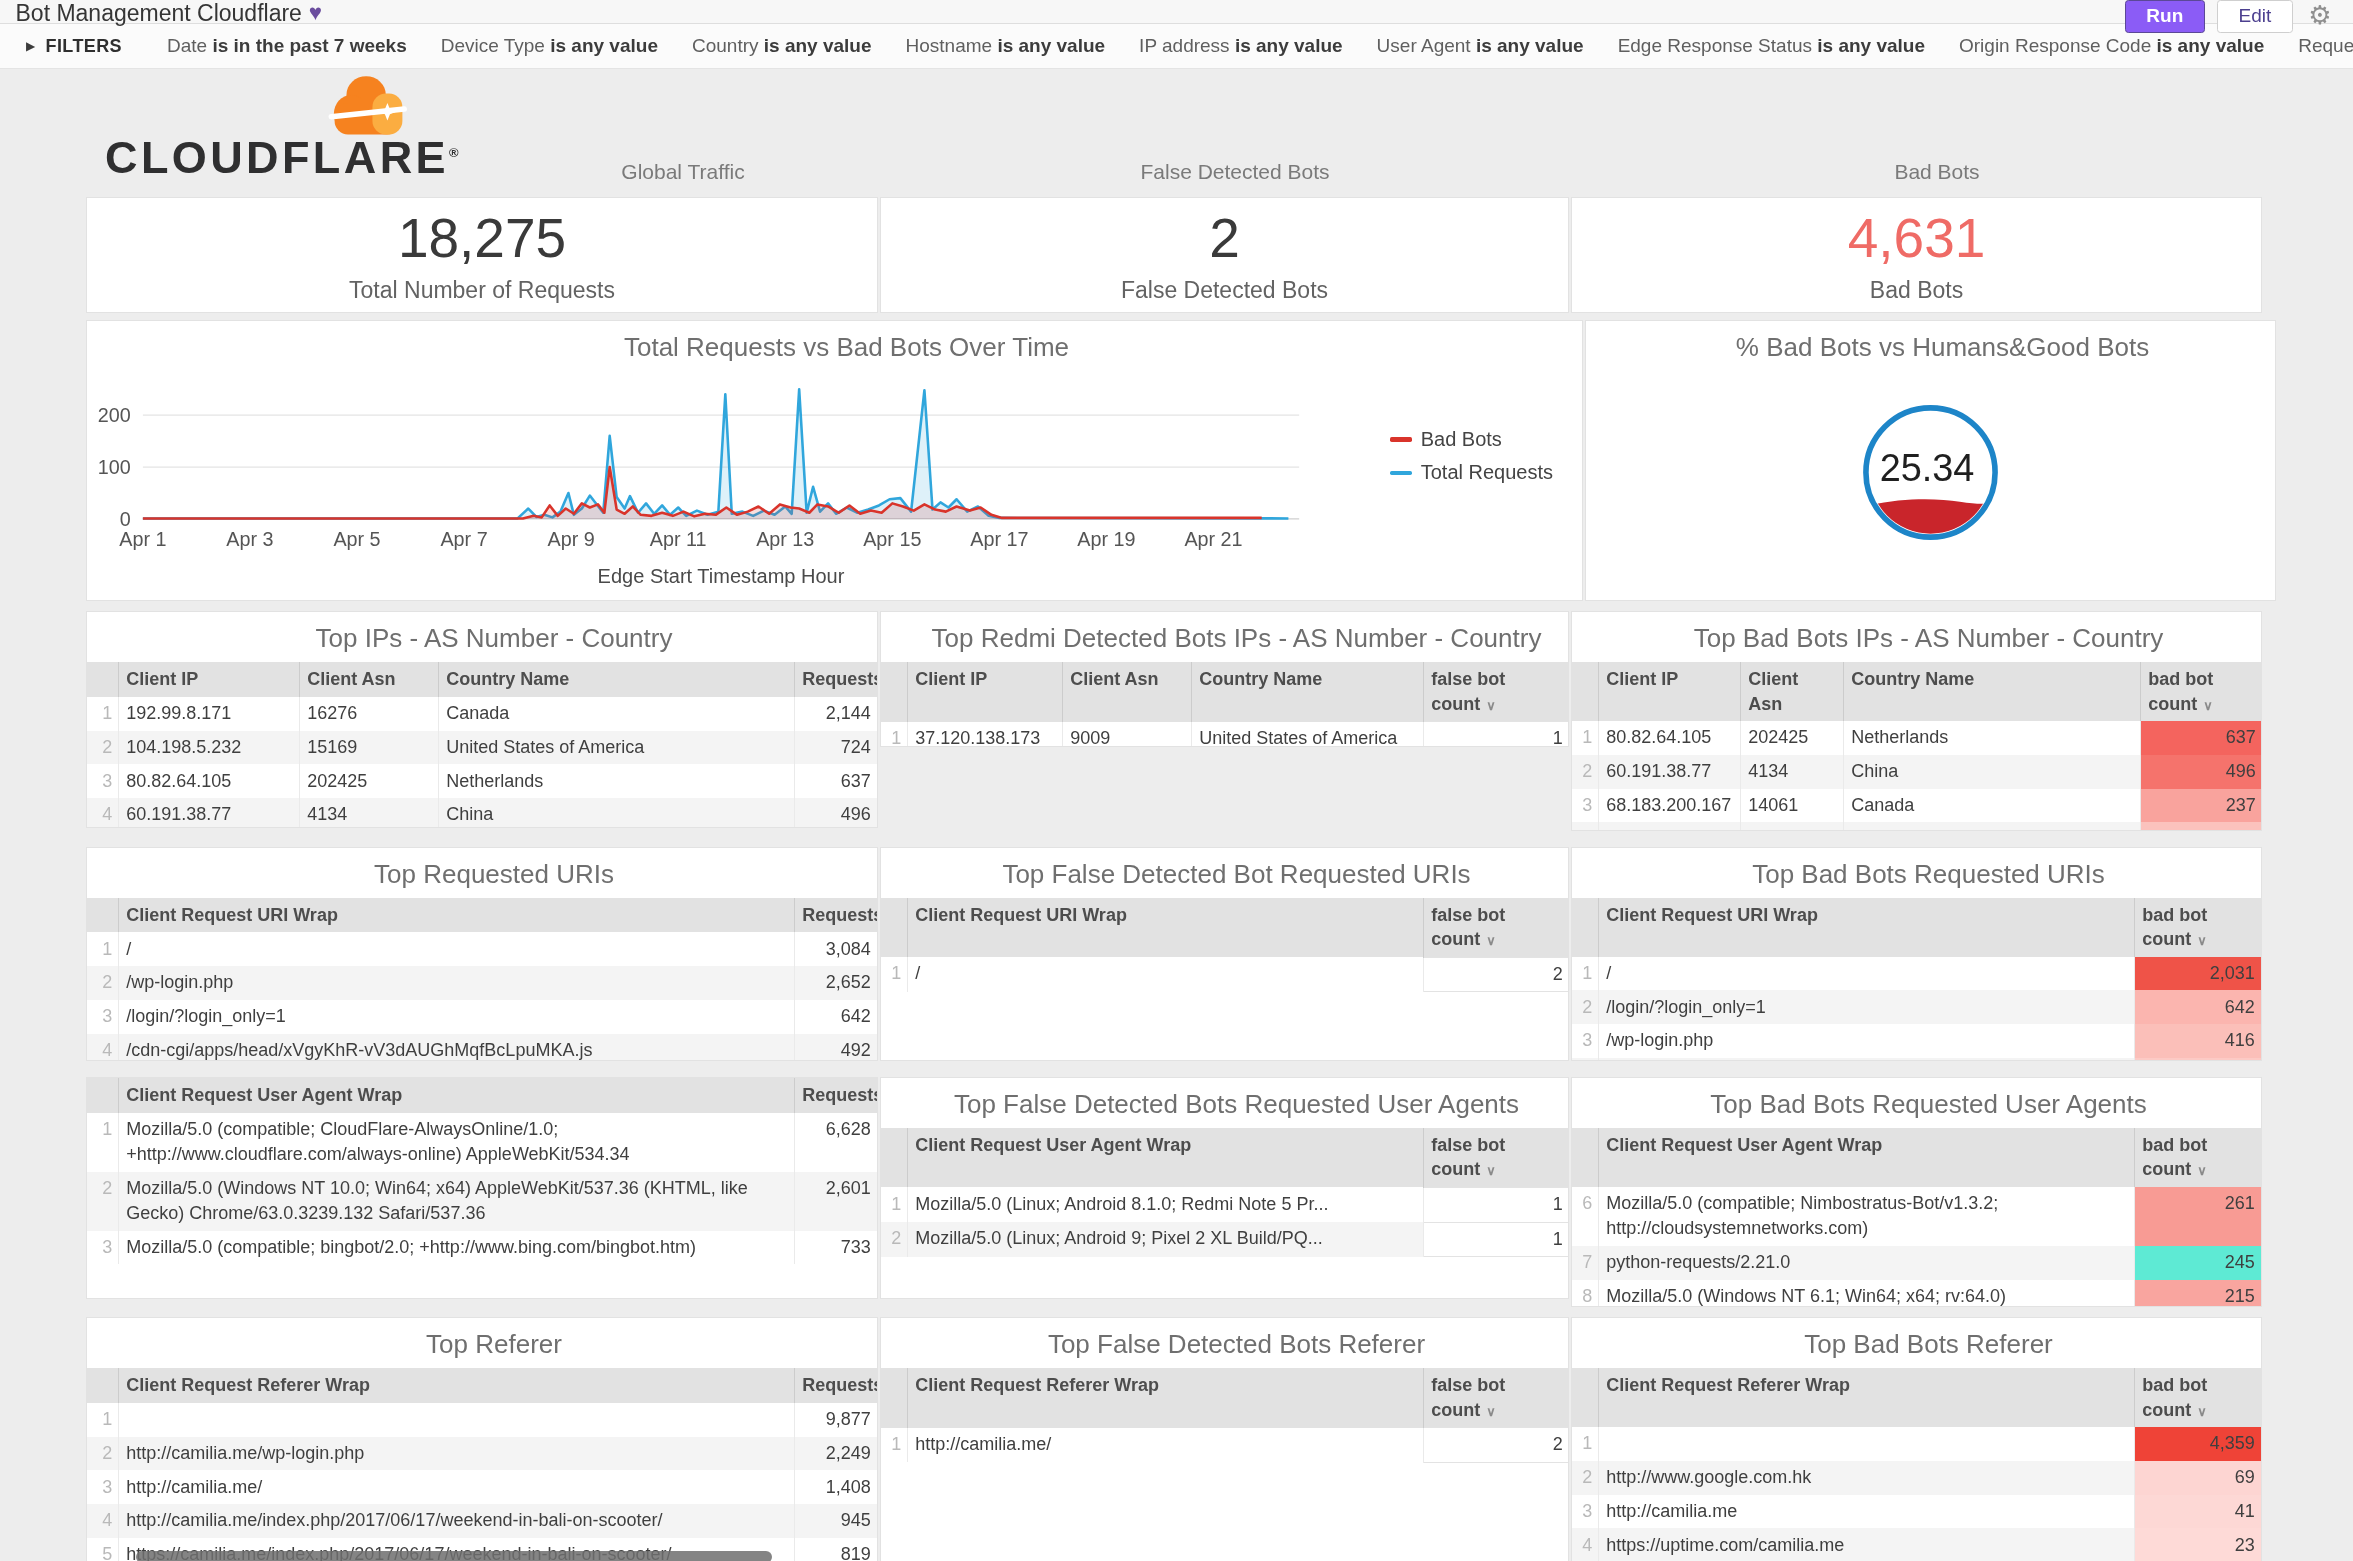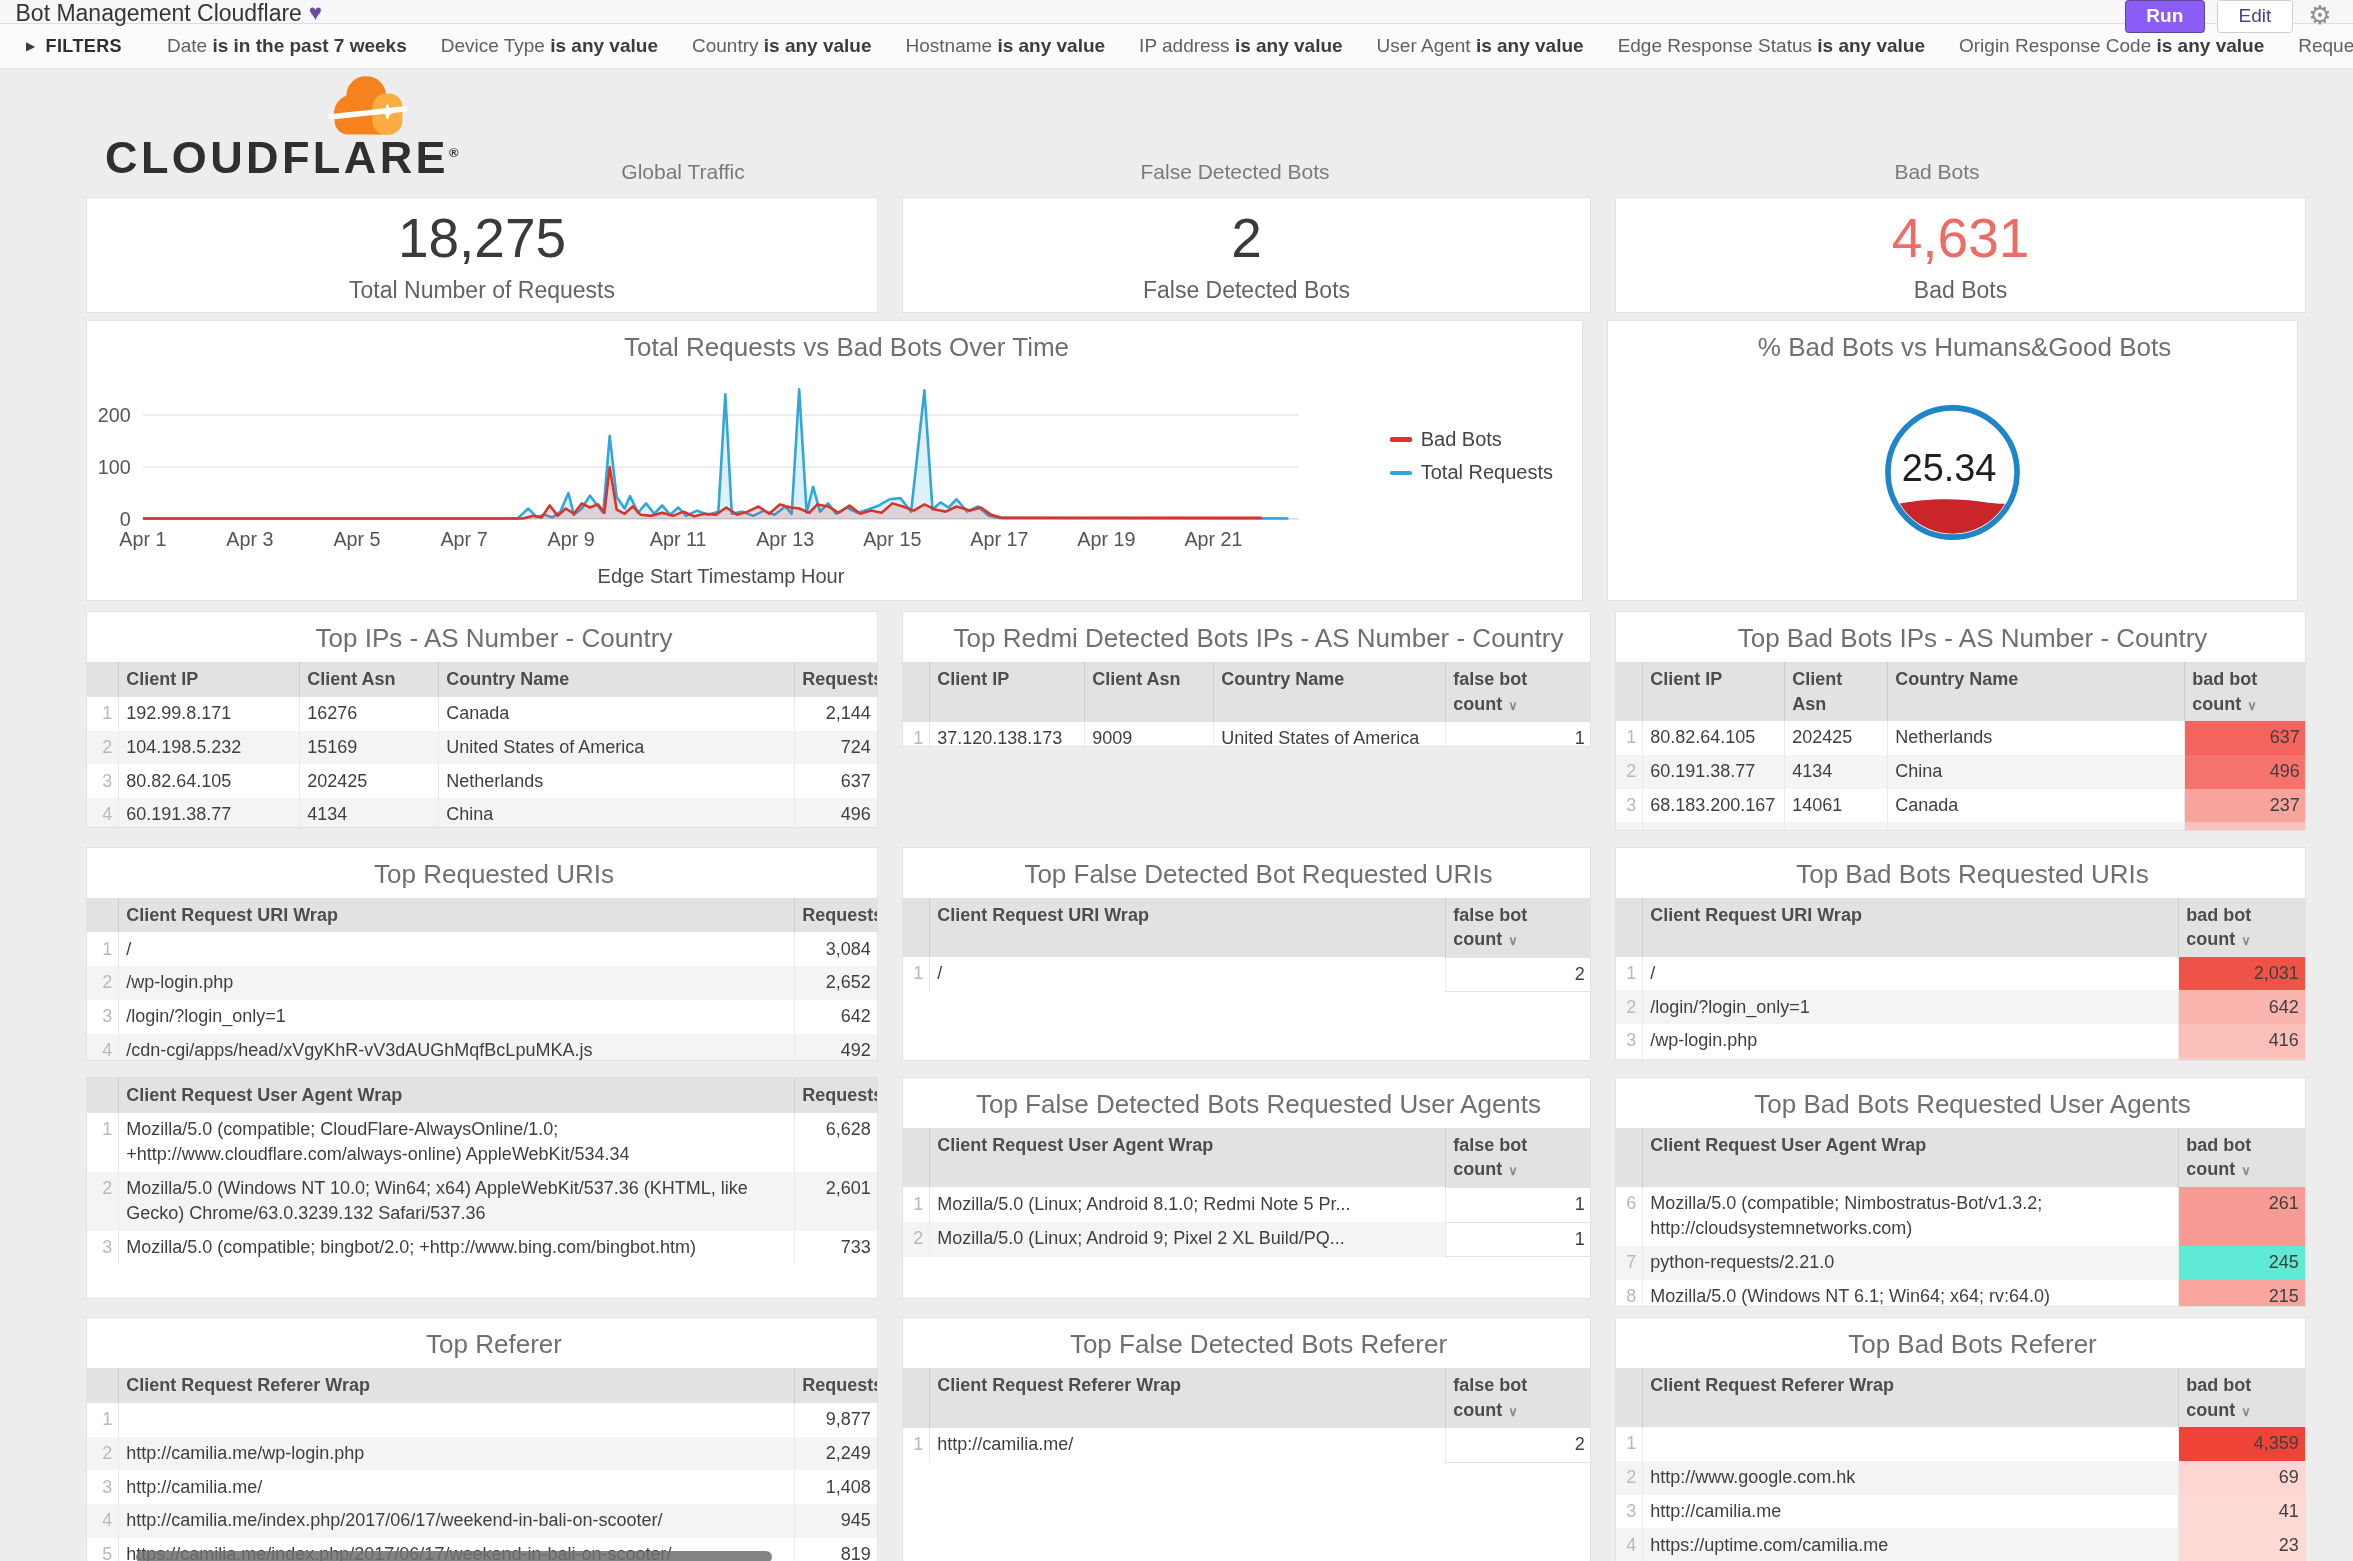--- a/index.html
+++ b/index.html
@@ -19,21 +19,21 @@
 
   
   .filtersbar { height:45px; background:#fbfbfb; border-bottom:0.9px solid #e4e4e4;
     display:flex; align-items:center; padding-left:26px; white-space:nowrap; overflow:hidden; }
   .f-caret { font-size:12px; color:#3c3c3c; margin-right:10.3px; }
   .f-label { font-size:18px; font-weight:bold; color:#2f2f2f; letter-spacing:0.4px; margin-right:45px; }
   .filter-item { font-size:19px; color:#5f5f5f; margin-right:34px; }
   .filter-item b { color:#3c3c3c; }
 
   
-  .row { display:grid; grid-template-columns:792px 689px 691px; column-gap:24px;
+  .row { display:grid; grid-template-columns:792px 689px 691px; column-gap:2px;
     margin-left:86px; align-items:start; }
   .row2 { grid-template-columns:1497px 691px; }
   .tile { background:#fff; border:0.9px solid #e2e2e2; overflow:hidden; position:relative; }
   .tile-title { font-size:26px; color:#6f6f6f; text-align:center; padding:11.2px 0 7.7px;margin-left:24px; }
 
   
   .hdr-row { position:relative; height:128px; margin-left:86px; width:2203px; }
   .logo { position:absolute; left:19px; top:6.9px; width:361px; height:108px; }
   .logo .brand { font-size:45px; font-weight:bold; color:#2f2f30; letter-spacing:3.4px;
     position:absolute; bottom:0; left:0; }

